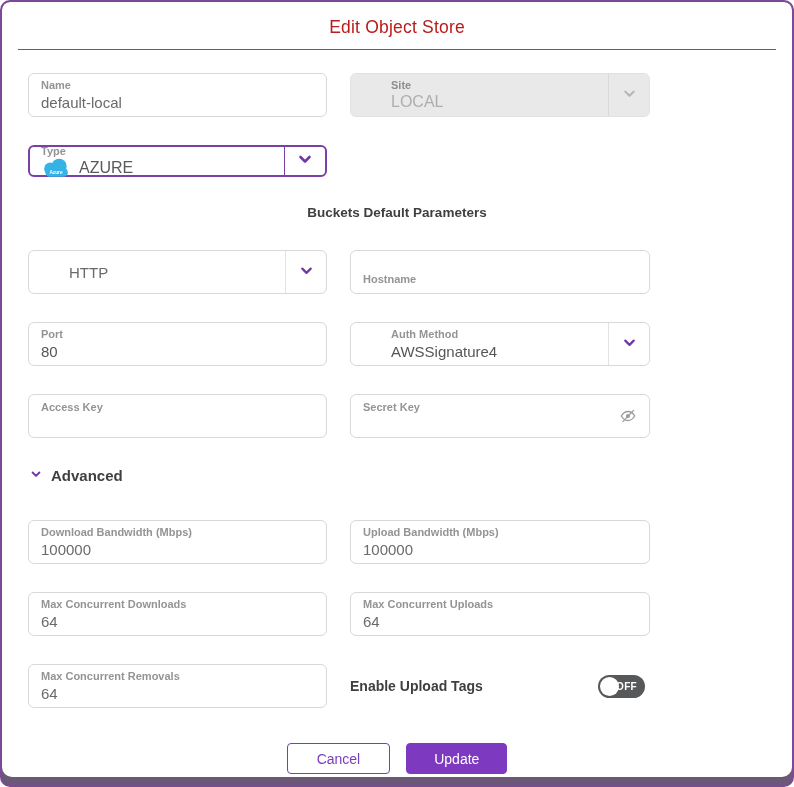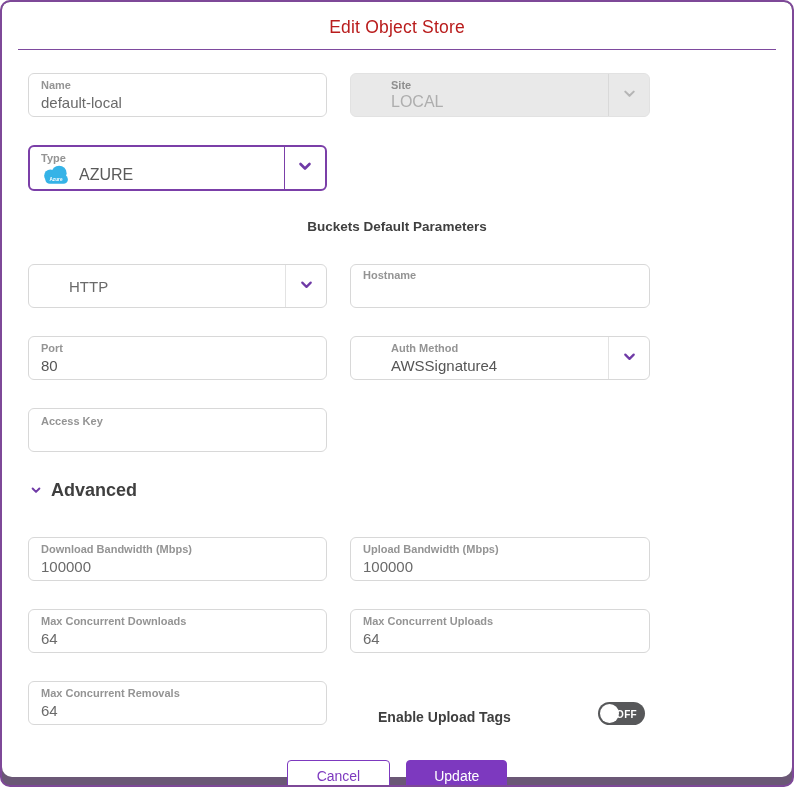--- a/index.html
+++ b/index.html
@@ -30,37 +30,37 @@
   }
   .field .flabel{font-size:11px;font-weight:700;color:#949494;line-height:1.25;}
   .field .fvalue{font-size:15px;color:#6a6a6a;line-height:1.3;min-height:19px;display:flex;align-items:center;gap:8px;}
   .field.select{padding-right:52px;padding-left:40px;}
   .dd{
     position:absolute;top:0;right:0;bottom:0;width:40px;
     border-left:1px solid #e3e3e3;display:flex;align-items:center;justify-content:center;
     border-radius:0 6px 6px 0;cursor:pointer;
   }
   
-  .field.focused{border:2px solid #7b3fa8;height:46px;padding-left:11px;}
+  .field.focused{border:2px solid #7b3fa8;height:32px;padding-left:11px;}
   .field.focused .dd{border-left:1px solid #7b3fa8;}
   
   .field.disabled{background:#e9e9e9;border-color:#e2e2e2;}
   .field.disabled .flabel{color:#8e8e8e;}
   .field.disabled .fvalue{color:#aeaeae;font-size:16px;}
   .field.disabled .dd{border-left:1px solid #d9d9d9;}
   
   .section-title{font-size:13.5px;font-weight:700;color:#3f3f3f;margin:0 0 30px 0;text-align:center;}
   .advanced-row{display:flex;align-items:center;gap:9px;margin:6px 0 36px 2px;cursor:pointer;}
-  .advanced-label{font-size:18px;font-weight:700;color:#3f3f3f;}
+  .advanced-label{font-size:15px;font-weight:700;color:#3f3f3f;}
   
   .azure-ic{width:30px;height:20px;flex:none;}
   
   .eye-btn{position:absolute;right:12px;top:12px;cursor:pointer;line-height:0;}
   
-  .toggle-row{display:flex;align-items:flex-end;justify-content:space-between;height:44px;padding-right:5px;margin-left:28px;}
+  .toggle-row{display:flex;align-items:center;justify-content:space-between;height:44px;padding-right:5px;}
   .toggle-label{font-size:14px;font-weight:700;color:#3f3f3f;}
   .toggle{
     width:47px;height:23px;border-radius:12px;background:#57585a;
     position:relative;cursor:pointer;flex:none;
   }
   .toggle .knob{position:absolute;left:2px;top:2px;width:19px;height:19px;border-radius:50%;background:#fff;}
   .toggle .tstate{
     position:absolute;right:8px;top:50%;transform:translateY(-50%);
     color:#fff;font-size:10px;font-weight:700;letter-spacing:.3px;
   }
@@ -143,21 +143,21 @@
             <div class="dd">
               <span>
                 <svg width="15" height="15" viewBox="0 0 16 16">
                     <path d="M3.5 6l4.5 4.5L12.5 6" stroke="#6f3aa6" stroke-width="2.4" fill="none" stroke-linecap="round" stroke-linejoin="round"></path>
                   </svg>
               </span>
             </div>
           </div>
         </div>
         <div class="col-r">
-          <div class="field" style="justify-content:flex-start;padding-top:4px;">
+          <div class="field" style="justify-content:flex-start;padding-top:22px;">
             <div class="flabel">Hostname</div>
             <div class="fvalue"></div>
           </div>
         </div>
       </div>
 
       <div class="row">
         <div class="col-l">
           <div class="field">
             <div class="flabel">Port</div>
@@ -177,20 +177,33 @@
             </div>
           </div>
         </div>
       </div>
 
       <div class="row">
         <div class="col-l">
           <div class="field" style="justify-content:flex-start;padding-top:6px;gap:16px;">
             <div class="flabel">Access Key</div>
             <div class="fvalue"></div>
+          </div>
+        </div>
+        <div class="col-r">
+          <div class="field" style="justify-content:flex-start;padding-top:6px;">
+            <div class="flabel">Secret Key</div>
+            <div class="fvalue"></div>
+            <span class="eye-btn">
+              <svg width="18" height="18" viewBox="0 0 20 20">
+                <path d="M2.5 10s3-5 7.5-5 7.5 5 7.5 5-3 5-7.5 5-7.5-5-7.5-5z" fill="none" stroke="#9a9a9a" stroke-width="1.4"></path>
+                <circle cx="10" cy="10" r="2.3" fill="#9a9a9a"></circle>
+                <line x1="4" y1="16.5" x2="16.5" y2="3.5" stroke="#9a9a9a" stroke-width="1.4"></line>
+              </svg>
+            </span>
           </div>
         </div>
       </div>
 
       <div class="advanced-row">
         <span>
           <svg width="12" height="12" viewBox="0 0 16 16">
               <path d="M3.5 6l4.5 4.5L12.5 6" stroke="#6f3aa6" stroke-width="2.6" fill="none" stroke-linecap="round" stroke-linejoin="round"></path>
             </svg>
         </span>

